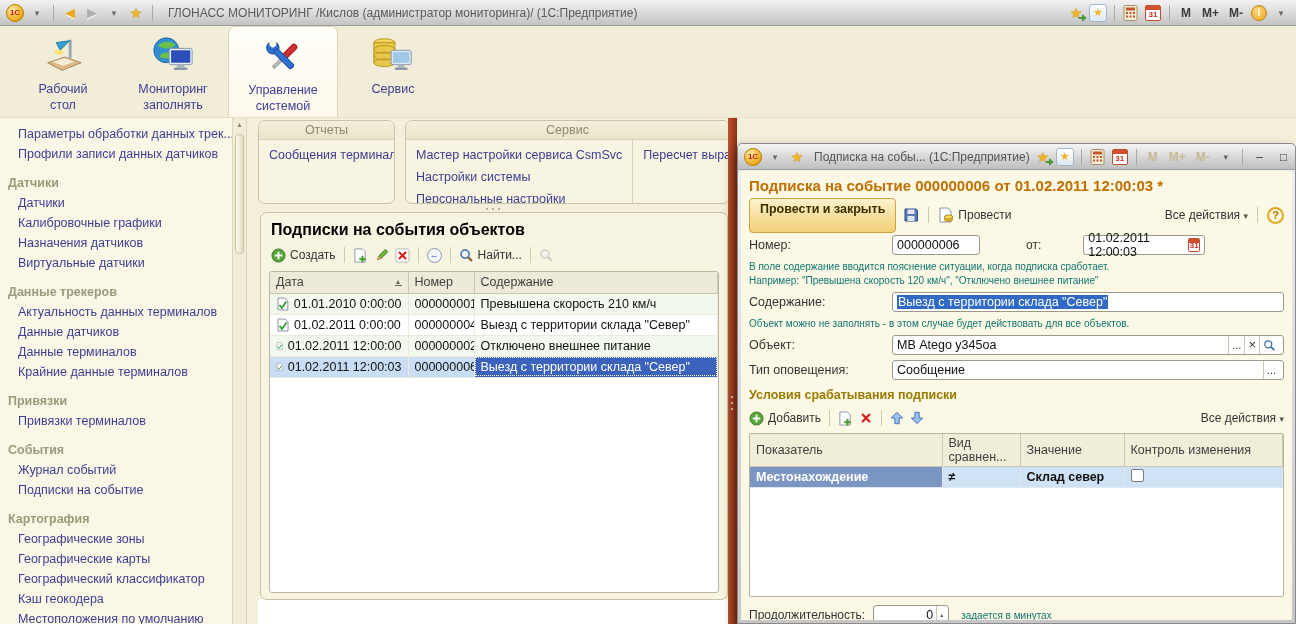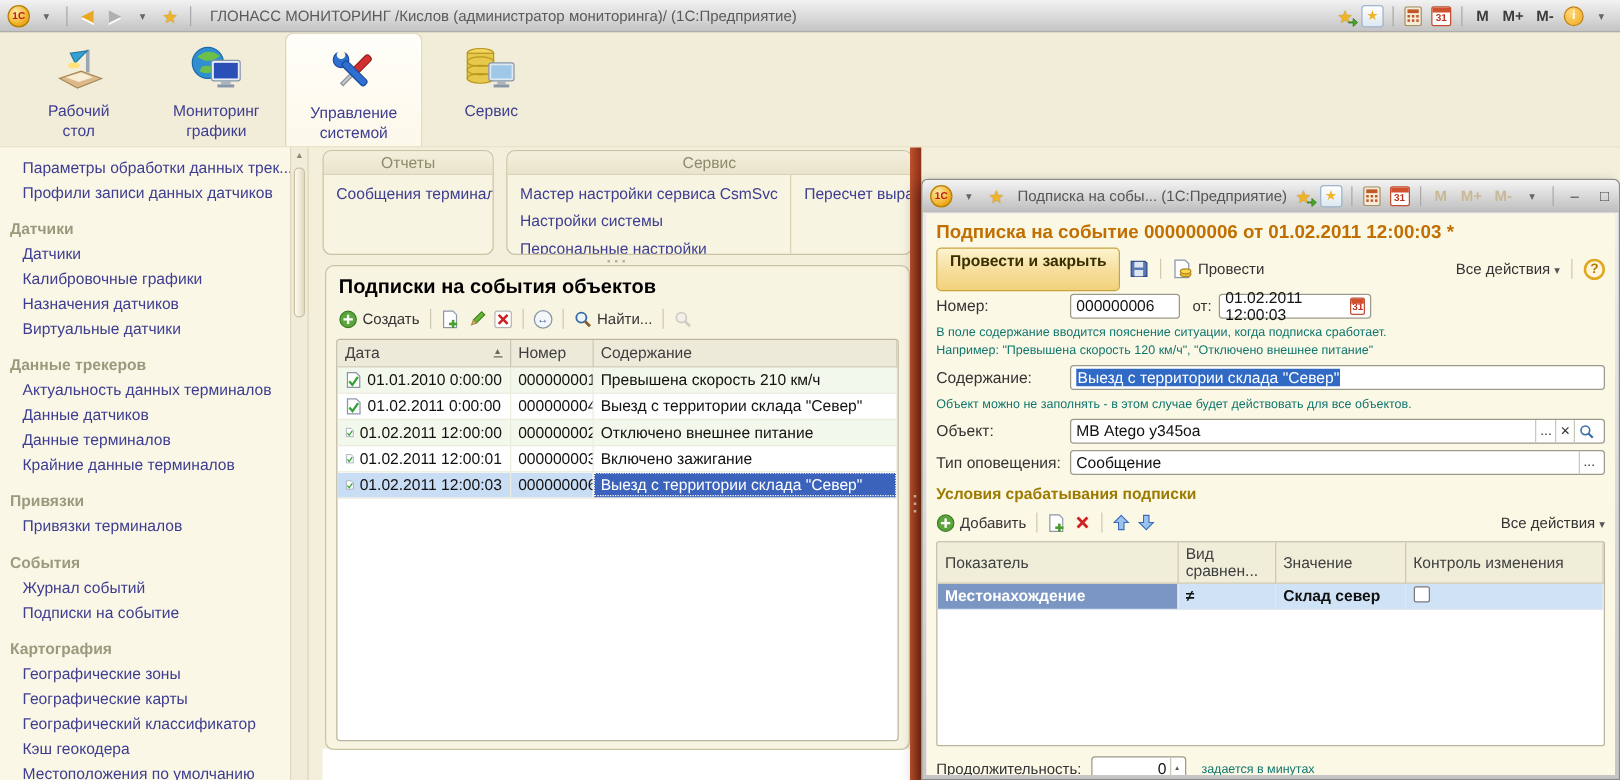--- a/index.html
+++ b/index.html
@@ -94,21 +94,21 @@
   .winbtn { font-size:12px; color:#444; min-width:20px; text-align:center; cursor:pointer; }
   .dlg-body { position:absolute; left:3px; right:3px; top:27px; bottom:3px; background:#fcf8e6; padding:4px 8px; overflow:hidden; }
   .dlg-header { color:#c06f00; font-weight:bold; font-size:15px; margin:2px 0 7px 0; white-space:nowrap; }
   .cmdbar { display:flex; align-items:center; gap:7px; height:28px; margin-bottom:6px; }
   .btn-primary { font-weight:bold; color:#3a2e00; background:linear-gradient(#fdf3cf,#f6dd9a 55%,#f2d27c); border:1px solid #c8a43c; border-radius:4px; padding:3px 10px 16px; cursor:pointer; font-size:12.5px; }
   .cmd-right { margin-left:auto; display:flex; align-items:center; gap:7px; }
   .allact { color:#333; cursor:pointer; }
   .allact .c { font-size:9px; color:#555; }
   .ic-help { width:17px; height:17px; border-radius:50%; border:2px solid #e0a820; color:#b07800; font-weight:bold; background:#fdf6dc; display:inline-flex; align-items:center; justify-content:center; font-size:11px; cursor:pointer; }
 
-  .form-row { display:flex; align-items:center; margin:5px 0; }
+  .form-row { display:flex; align-items:center; margin:5px 0;gap:36px; }
   .flabel { width:107px; flex:none; color:#333; font-size:12.5px; }
   .field { background:#fff; border:1px solid #9a9a8a; border-radius:3px; height:20px; display:flex; align-items:center; padding:0 4px; font-size:12.5px; color:#111; }
   .f-num { width:88px; }
   .f-from-lbl { margin:0 6px 0 10px; }
   .f-date { width:122px; justify-content:space-between; }
   .f-date .ic-cal { width:14px; height:14px; margin-left:4px; cursor:pointer; }
   .hint { color:#0f766e; font-size:10px; line-height:1.3; margin:1px 0; white-space:nowrap; }
   .f-wide { flex:1; }
   .sel-text { background:#316ac5; color:#fff; padding:0 1px; }
   .in-btn { flex:none; color:#333; font-size:11px; line-height:10px; padding:0 3px; border-left:1px solid #c9c9b8; cursor:pointer; display:inline-flex; align-items:center; height:100%; }
@@ -205,21 +205,21 @@
       <svg class="ic" width="46" height="46" viewBox="0 0 48 48">
           <circle cx="17" cy="17" r="13" fill="#2f8fd0" stroke="#1c6aa8"></circle>
           <path d="M8 12 Q17 4 27 11 Q22 16 14 15 Z" fill="#6cc04a"></path>
           <path d="M10 24 Q18 28 24 22 Q20 18 12 20 Z" fill="#6cc04a"></path>
           <rect x="20" y="15" width="24" height="17" rx="2" fill="#e8eef8" stroke="#8896a8"></rect>
           <rect x="22" y="17" width="20" height="13" fill="#2a50b8"></rect>
           <rect x="28" y="32" width="8" height="3" fill="#aab4be"></rect>
           <rect x="25" y="35" width="14" height="2.5" fill="#8896a8"></rect>
         </svg>
       <span class="cap">Мониторинг</span>
-      <span class="cap">графики</span>
+      <span class="cap">заполнять</span>
     </div>
     <div class="app-item active">
       <svg class="ic" width="46" height="46" viewBox="0 0 48 48">
           <g transform="rotate(45 24 24)">
             <rect x="21" y="5" width="6" height="22" rx="2.5" fill="#d23030" stroke="#9c1c1c"></rect>
             <rect x="22.6" y="26" width="2.8" height="12" fill="#c4c8cc" stroke="#8a9096"></rect>
           </g>
           <g transform="rotate(-45 24 24)">
             <circle cx="24" cy="9" r="6.5" fill="#2f6fd0" stroke="#1c4a9c"></circle>
             <circle cx="27" cy="6" r="3.6" fill="#fcf8ea"></circle>
@@ -406,33 +406,20 @@
                       <svg class="ic" width="14" height="14" viewBox="0 0 14 14">
                         <path d="M2 1 h7 l3 3 v9 h-10 z" fill="#fff" stroke="#8a96a8"></path>
                         <path d="M3.5 8 l2.5 3 4.5-6.5" stroke="#2fa032" stroke-width="1.8" fill="none"></path>
                       </svg>
                       <span>01.02.2011 12:00:00</span>
                     </span>
                   </td>
               <td>000000002</td>
               <td>Отключено внешнее питание</td>
             </tr>
-            <tr>
-              <td>
-                    <span class="dcell">
-                      <svg class="ic" width="14" height="14" viewBox="0 0 14 14">
-                        <path d="M2 1 h7 l3 3 v9 h-10 z" fill="#fff" stroke="#8a96a8"></path>
-                        <path d="M3.5 8 l2.5 3 4.5-6.5" stroke="#2fa032" stroke-width="1.8" fill="none"></path>
-                      </svg>
-                      <span>01.02.2011 12:00:01</span>
-                    </span>
-                  </td>
-              <td>000000003</td>
-              <td>Включено зажигание</td>
-            </tr>
             <tr class="sel">
               <td>
                     <span class="dcell">
                       <svg class="ic" width="14" height="14" viewBox="0 0 14 14">
                         <path d="M2 1 h7 l3 3 v9 h-10 z" fill="#fff" stroke="#8a96a8"></path>
                         <path d="M3.5 8 l2.5 3 4.5-6.5" stroke="#2fa032" stroke-width="1.8" fill="none"></path>
                       </svg>
                       <span>01.02.2011 12:00:03</span>
                     </span>
                   </td>

